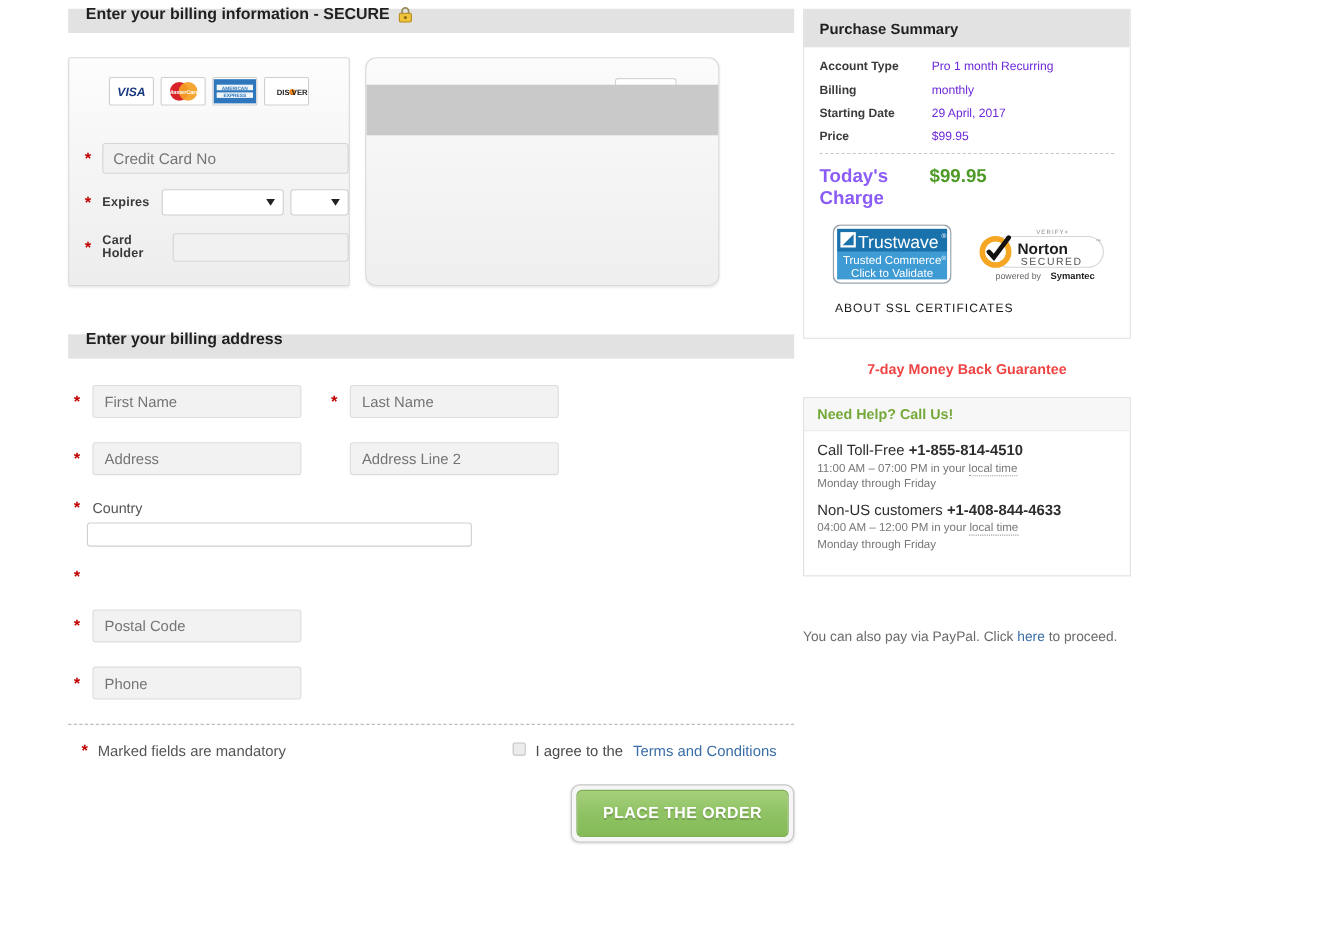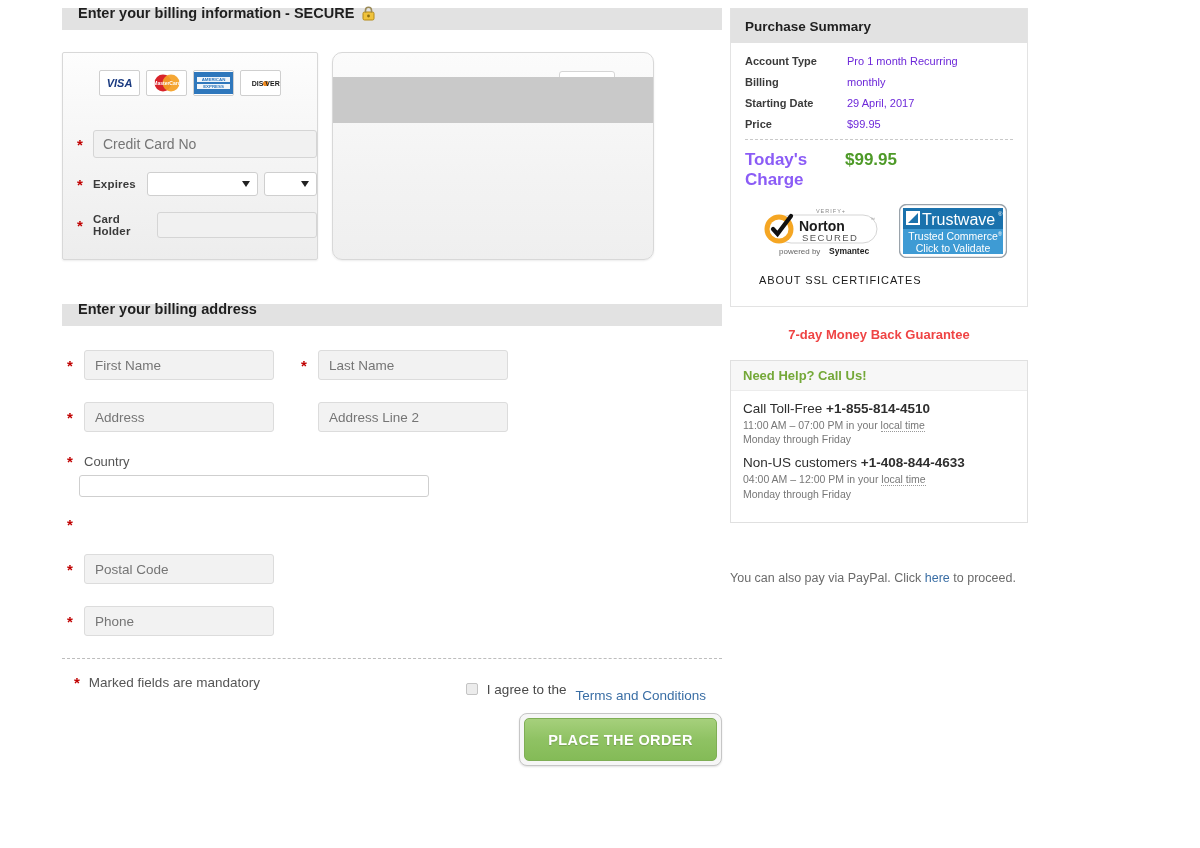--- a/index.html
+++ b/index.html
@@ -125,25 +125,25 @@
 
   
   .footer-div {
     border-top: 1px dashed #bdbdbd;
     margin-top: 14px; padding-top: 16px;
     position: relative; height: 110px;
   }
   .mandatory { display: flex; align-items: center; gap: 9px; font-size: 13.5px; color: #555; padding-left: 12px; }
   .terms-row {
     position: absolute; right: 16px; top: 16px;
-    display: flex; align-items: center; gap: 9px;
+    display: flex; align-items: flex-start; gap: 9px;
     font-size: 13.5px; color: #4a4a4a;
   }
   .cbx { width: 12px; height: 12px; border: 1px solid #c4c4c4; background: #ececec; border-radius: 2px; }
-  .terms-link { color: #3a6ea5; margin-top: 13px; }
+  .terms-link { color: #3a6ea5; }
 
   .order-frame {
     position: absolute; right: 0px; top: 54px;
     width: 203px; height: 53px;
     border: 1px solid #c6c6c6; border-radius: 8px;
     background: #f6f6f6; padding: 4px;
     box-shadow: 0 1px 2px rgba(0,0,0,.12);
   }
   .order-btn {
     width: 100%; height: 100%;
@@ -374,50 +374,50 @@
         </div>
 
         <div class="sdiv"></div>
 
         <div class="charge-row">
           <span class="charge-key">Today's Charge</span>
           <span class="charge-val">$99.95</span>
         </div>
 
         <div class="badges">
+
+          <div>
+            <svg width="108" height="54" viewBox="0 0 108 54">
+              <rect x="0.5" y="0.5" width="107" height="53" rx="7" fill="#ffffff" stroke="#9aa3ab" stroke-width="1.4"></rect>
+              <rect x="4" y="4" width="100" height="21" fill="#1a72ad"></rect>
+              <rect x="4" y="25" width="100" height="25" fill="#3e9bd4"></rect>
+              <rect x="7" y="7" width="14" height="14" fill="#ffffff"></rect>
+              <path d="M9 19 L19 9 L19 19 Z" fill="#1a72ad"></path>
+              <text x="23" y="21" font-family="Liberation Sans, sans-serif" font-size="16" fill="#ffffff">Trustwave</text>
+              <text x="99" y="12" font-family="Liberation Sans, sans-serif" font-size="6" fill="#ffffff">®</text>
+              <text x="54" y="36" text-anchor="middle" font-family="Liberation Sans, sans-serif" font-size="10.5" fill="#ffffff">Trusted Commerce</text>
+              <text x="99" y="32" font-family="Liberation Sans, sans-serif" font-size="5.5" fill="#ffffff">®</text>
+              <text x="54" y="48" text-anchor="middle" font-family="Liberation Sans, sans-serif" font-size="10.5" fill="#ffffff">Click to Validate</text>
+            </svg>
+          </div>
 
           <div style="position:relative;">
             <svg width="124" height="54" viewBox="0 0 124 54">
               <text x="74" y="9" text-anchor="middle" font-family="Liberation Sans, sans-serif" font-size="5.5" letter-spacing="1" fill="#8a8a8a">VERIFY+</text>
               <rect x="20" y="11" width="100" height="28" rx="14" fill="#ffffff" stroke="#d5d5d5"></rect>
               <circle cx="22" cy="25" r="14.5" fill="#f5a623"></circle>
               <circle cx="22" cy="25" r="9.5" fill="#ffffff"></circle>
               <path d="M16 25 l4.5 5 L34 12" fill="none" stroke="#111" stroke-width="4.2" stroke-linecap="round"></path>
               <text x="42" y="27" font-family="Liberation Sans, sans-serif" font-size="14" font-weight="bold" fill="#1c1c1c">Norton</text>
               <text x="45" y="37" font-family="Liberation Sans, sans-serif" font-size="9.5" letter-spacing="1.4" fill="#555">SECURED</text>
               <text x="113" y="17" font-family="Liberation Sans, sans-serif" font-size="5" fill="#999">™</text>
               <text x="22" y="50" font-family="Liberation Sans, sans-serif" font-size="8" fill="#666">powered by</text>
               <text x="72" y="50" font-family="Liberation Sans, sans-serif" font-size="8.5" font-weight="bold" fill="#1c1c1c">Symantec</text>
             </svg>
           </div>
-
-          <div>
-            <svg width="108" height="54" viewBox="0 0 108 54">
-              <rect x="0.5" y="0.5" width="107" height="53" rx="7" fill="#ffffff" stroke="#9aa3ab" stroke-width="1.4"></rect>
-              <rect x="4" y="4" width="100" height="21" fill="#1a72ad"></rect>
-              <rect x="4" y="25" width="100" height="25" fill="#3e9bd4"></rect>
-              <rect x="7" y="7" width="14" height="14" fill="#ffffff"></rect>
-              <path d="M9 19 L19 9 L19 19 Z" fill="#1a72ad"></path>
-              <text x="23" y="21" font-family="Liberation Sans, sans-serif" font-size="16" fill="#ffffff">Trustwave</text>
-              <text x="99" y="12" font-family="Liberation Sans, sans-serif" font-size="6" fill="#ffffff">®</text>
-              <text x="54" y="36" text-anchor="middle" font-family="Liberation Sans, sans-serif" font-size="10.5" fill="#ffffff">Trusted Commerce</text>
-              <text x="99" y="32" font-family="Liberation Sans, sans-serif" font-size="5.5" fill="#ffffff">®</text>
-              <text x="54" y="48" text-anchor="middle" font-family="Liberation Sans, sans-serif" font-size="10.5" fill="#ffffff">Click to Validate</text>
-            </svg>
-          </div>
         </div>
 
         <div class="ssl-link">ABOUT SSL CERTIFICATES</div>
       </div>
     </div>
 
     <div class="guarantee">7-day Money Back Guarantee</div>
 
     <div class="help-box">
       <div class="help-head">Need Help? Call Us!</div>

